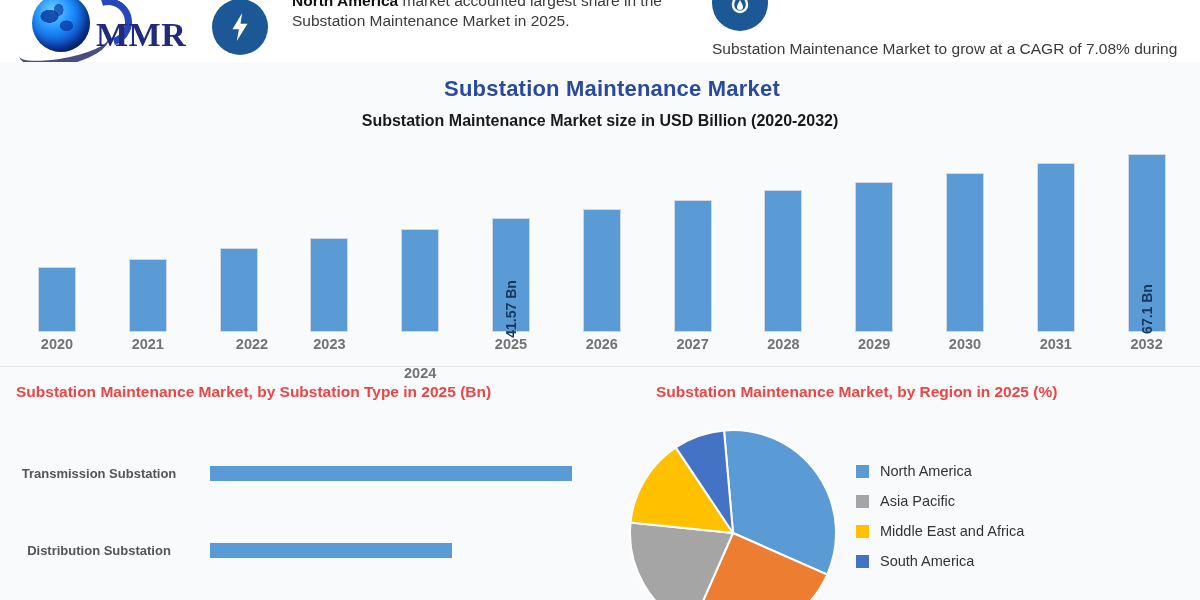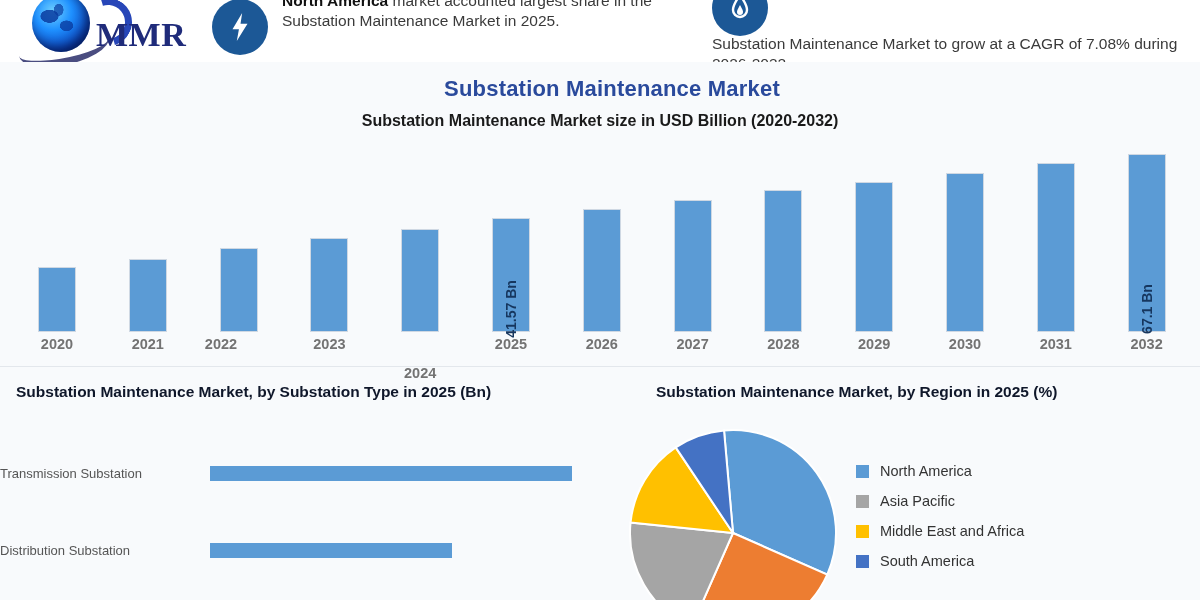--- a/index.html
+++ b/index.html
@@ -25,21 +25,21 @@
            radial-gradient(ellipse at 45% 18%, rgba(10,60,160,.7) 0 13%, transparent 14%);}
   .swoosh{position:absolute;left:18px;top:28px;width:92px;height:30px;
           border-bottom:7px solid #2b2f6b;border-radius:0 0 60% 45%;
           transform:rotate(-9deg);opacity:.85;}
   .tail{position:absolute;left:84px;top:-2px;width:34px;height:34px;
         border:7px solid #2746b8;border-left-color:transparent;border-bottom-color:transparent;
         border-radius:50%;transform:rotate(28deg);}
   .mmr{position:absolute;left:96px;top:16px;font-family:"Liberation Serif", serif;
        font-size:34px;font-weight:700;color:#1f2b7a;letter-spacing:.5px;}
 
-  .hl{display:flex;align-items:flex-start;gap:14px;flex:0 0 auto;}
+  .hl{display:flex;align-items:flex-start;gap:24px;flex:0 0 auto;}
   .hl.one{width:480px;margin-left:12px;}
   .hl.two{width:470px;margin-left:20px;flex-direction:column;}
   .badge{flex:0 0 56px;width:56px;height:56px;border-radius:50%;background:#1c5896;
          position:relative;margin-top:-8px;}
   .badge svg{position:absolute;left:50%;top:50%;transform:translate(-50%,-50%);}
   .hl-text{font-size:15.5px;line-height:20px;color:#3a3a3a;margin-top:-16px;}
   .hl-text b{color:#111;font-weight:700;}
 
   
   .main-title{position:absolute;left:12px;top:76px;width:1200px;text-align:center;
@@ -51,29 +51,29 @@
   .barchart{position:absolute;left:0;top:140px;width:1200px;height:195px;}
   .bar{position:absolute;bottom:0;background:#5b9bd5;border:1px solid #cfd8e3;
        box-sizing:border-box;}
   .bar .vlabel{position:absolute;left:50%;bottom:14px;transform:translateX(-50%) rotate(-90deg);
        transform-origin:center;white-space:nowrap;font-size:14px;font-weight:700;color:#16365e;}
   .xaxis{position:absolute;left:0;top:336px;width:1200px;height:24px;}
   .xtick{position:absolute;text-align:center;font-size:14.5px;font-weight:700;color:#737373;}
   .sep{position:absolute;left:0;top:366px;width:1200px;height:1px;background:#e3e7ec;}
 
   
-  .sec-h{position:absolute;top:383px;font-size:15.5px;font-weight:700;color:#0f172a;}
+  .sec-h{position:absolute;top:383px;font-size:15.5px;font-weight:700;color:#ef4444;}
   .sec-left{left:16px;}
   .sec-right{left:656px;}
 
   
   .hbars{position:absolute;left:0;top:430px;width:620px;height:170px;}
   .hrow{position:absolute;left:0;width:620px;height:30px;display:flex;align-items:center;}
-  .hlabel{width:210px;text-align:left;padding-right:12px;font-size:13px;color:#555;
-          box-sizing:border-box;}
+  .hlabel{width:210px;text-align:center;padding-right:12px;font-size:13px;color:#555;
+          box-sizing:border-box;font-weight:bold;}
   .hbar{height:15px;background:#5b9bd5;}
 
   
   .pie-wrap{position:absolute;left:628px;top:428px;width:210px;height:172px;overflow:hidden;}
   .pie{position:absolute;left:0;top:0;width:210px;height:210px;}
 
   .legend{position:absolute;left:856px;top:456px;width:330px;}
   .lrow{display:flex;align-items:center;height:30px;}
   .swatch{width:13px;height:13px;margin-right:11px;flex:0 0 13px;}
   .ltext{font-size:14.5px;color:#333;}
@@ -131,21 +131,21 @@
       <div class="bar" style="left: 855.2px; width: 38px; height: 150px; bottom: 3px;"></div>
       <div class="bar" style="left: 946px; width: 38px; height: 159px; bottom: 3px;"></div>
       <div class="bar" style="left: 1036.8px; width: 38px; height: 169px; bottom: 3px;"></div>
       <div class="bar" style="left: 1127.6px; width: 38px; height: 178px; bottom: 3px;">
         <span class="vlabel">67.1 Bn</span>
       </div>
     </div>
   <div class="xaxis" id="xaxis">
       <div class="xtick" style="left: 17px; width: 80px;">2020</div>
       <div class="xtick" style="left: 107.8px; width: 80px;">2021</div>
-      <div class="xtick" style="left: 181px; width: 80px;">2022</div>
+      <div class="xtick" style="left: 212px; width: 80px;">2022</div>
       <div class="xtick" style="left: 289.4px; width: 80px;">2023</div>
       <div class="xtick" style="left: 380.2px; width: 80px; margin-top: 29px;">2024</div>
       <div class="xtick" style="left: 471px; width: 80px;">2025</div>
       <div class="xtick" style="left: 561.8px; width: 80px;">2026</div>
       <div class="xtick" style="left: 652.6px; width: 80px;">2027</div>
       <div class="xtick" style="left: 743.4px; width: 80px;">2028</div>
       <div class="xtick" style="left: 834.2px; width: 80px;">2029</div>
       <div class="xtick" style="left: 925px; width: 80px;">2030</div>
       <div class="xtick" style="left: 1015.8px; width: 80px;">2031</div>
       <div class="xtick" style="left: 1106.6px; width: 80px;">2032</div>

